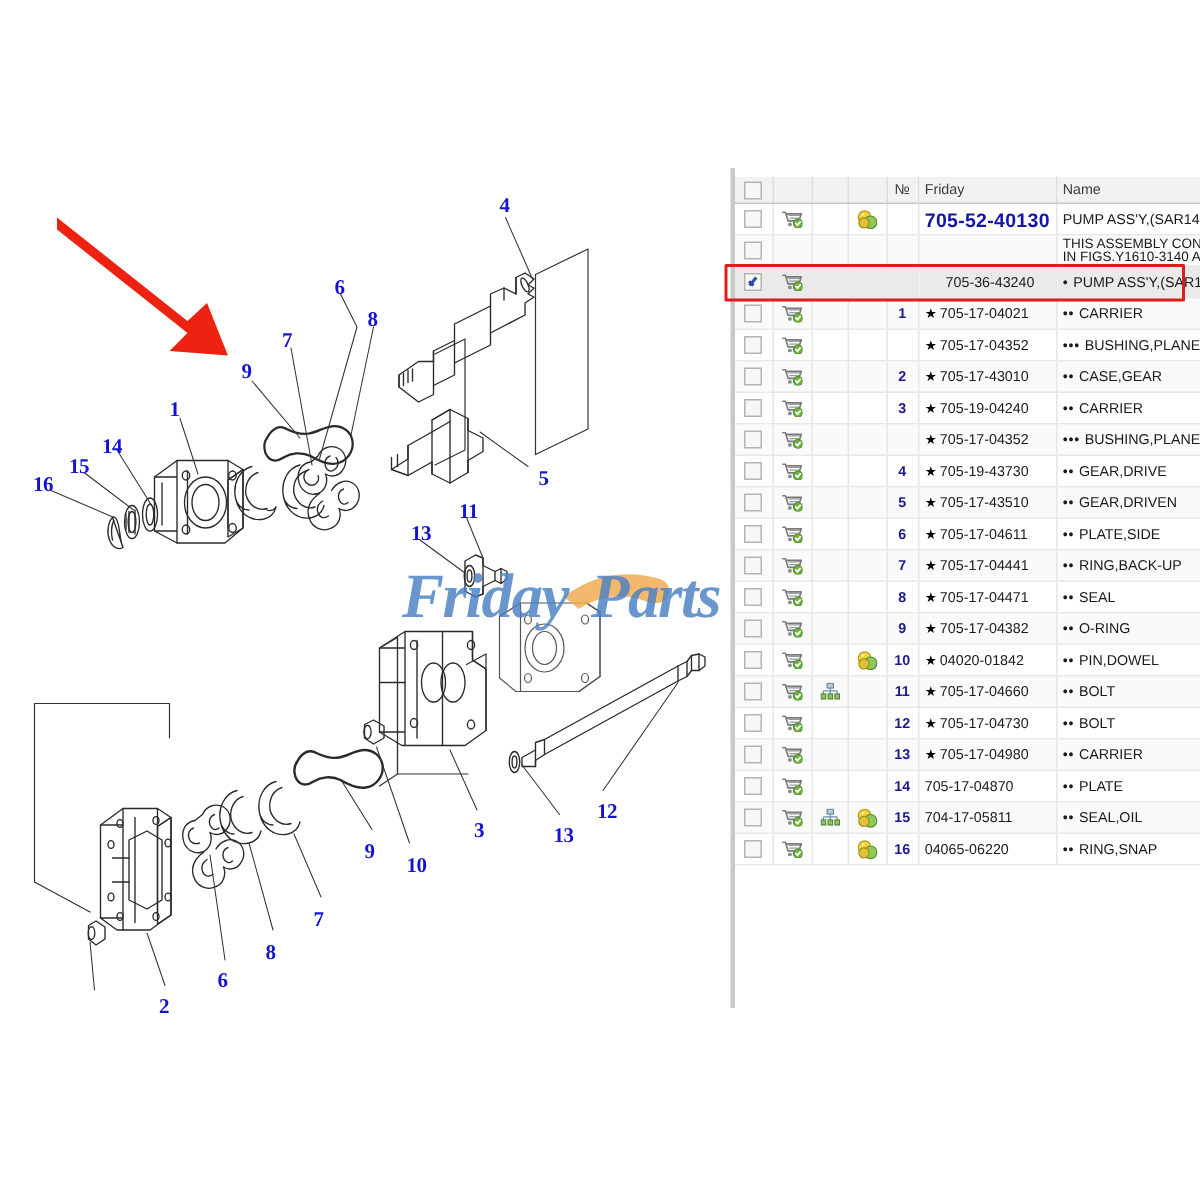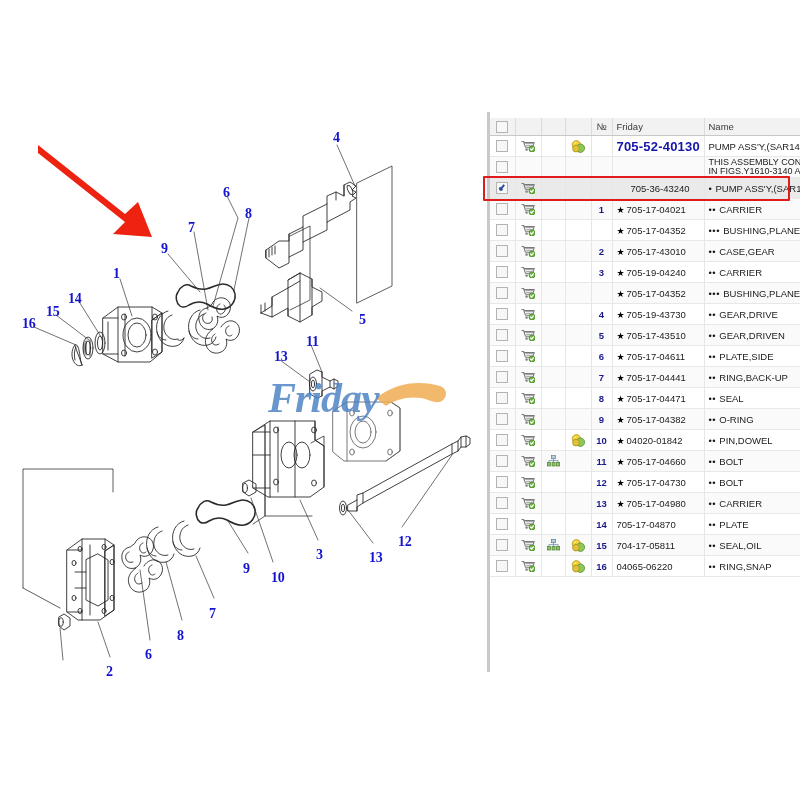--- a/index.html
+++ b/index.html
@@ -340,20 +340,21 @@
         <div class="lbl" style="left: 316px; top: 548px;">3</div>
         <div class="lbl" style="left: 369px; top: 551px;">13</div>
         <div class="lbl" style="left: 398px; top: 535px;">12</div>
       </div>
 
     <div id="wm">
       <svg width="250" height="52" viewBox="0 0 250 52">
         <path d="M108,26 C128,10 152,8 172,14 C178,16 180,22 176,27 C172,32 166,30 160,28 C146,23 130,26 118,34 Z" fill="#f0ad52" opacity="0.85"></path>
       </svg>
       <span class="wmtext" style="left:0;top:2px;">Friday</span>
+      <span class="wmtext" style="left:126px;top:2px;">Parts</span>
     </div>
   </div>
 
   <div id="panel">
     <div id="panel-left-border"></div>
 
     <table id="grid">
       <colgroup>
         <col class="c-chk">
           <col class="c-cart">

